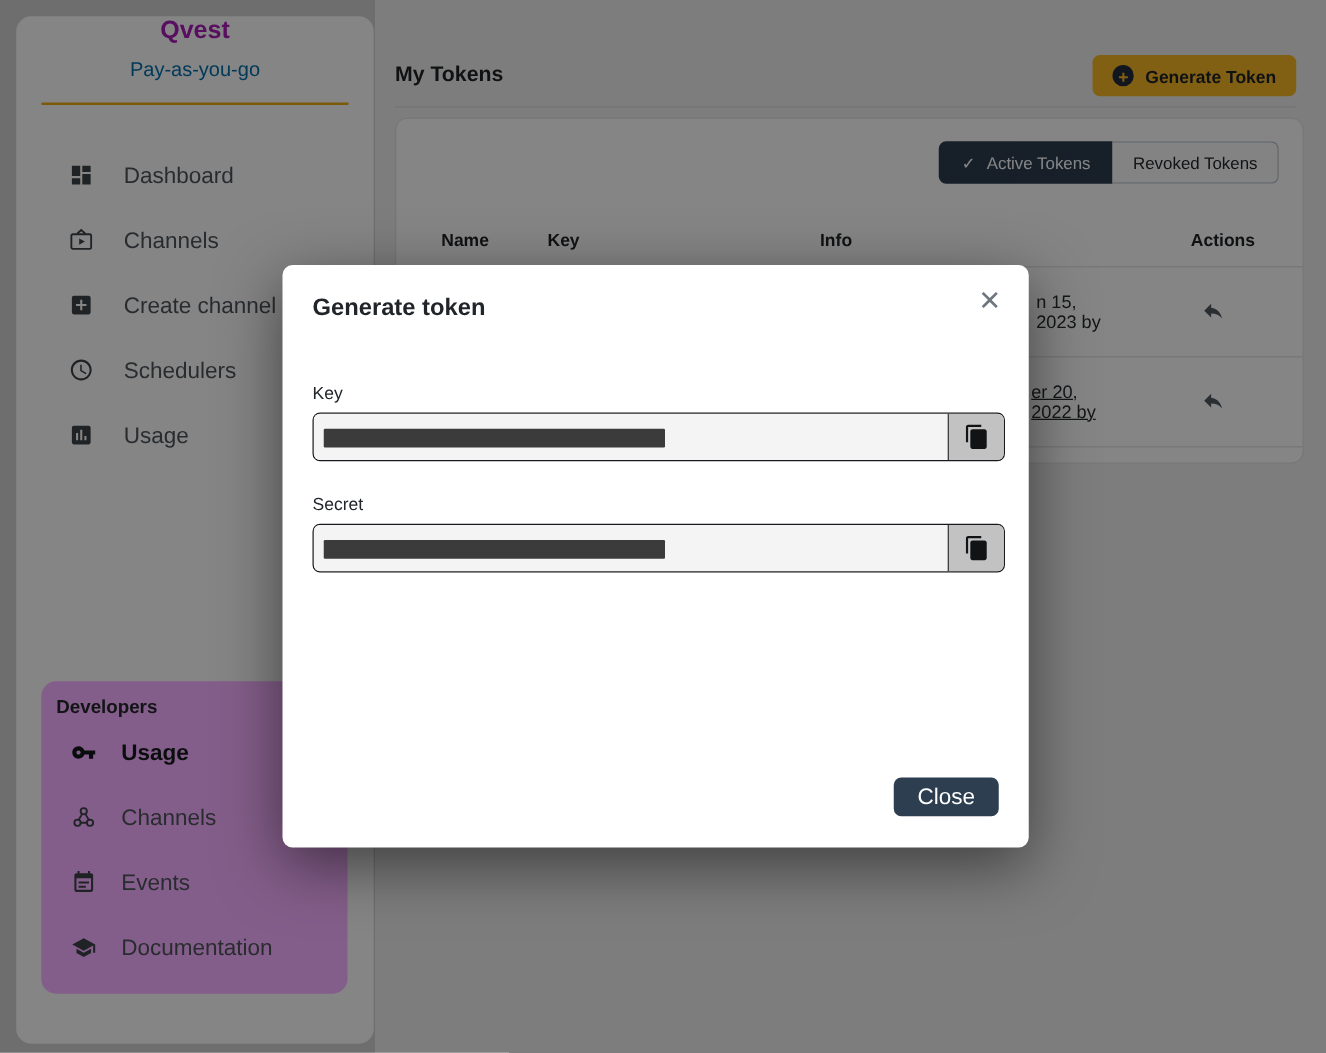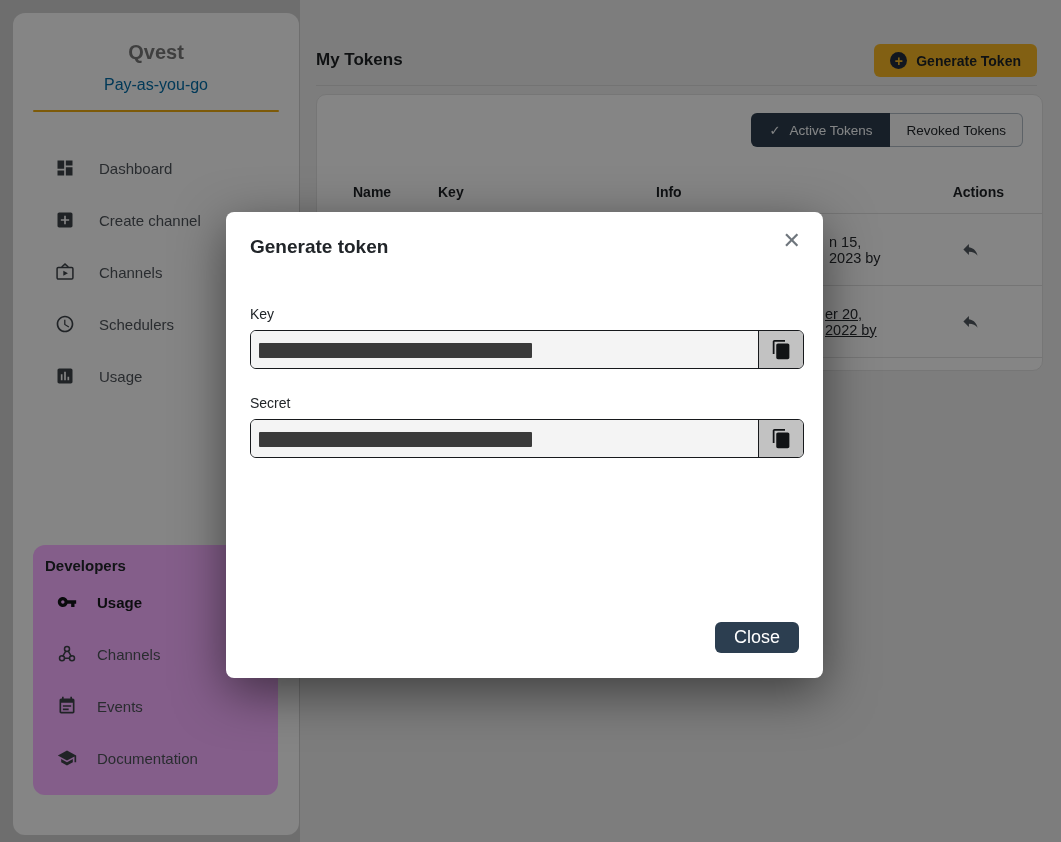--- a/index.html
+++ b/index.html
@@ -11,27 +11,27 @@
     overflow:hidden;
     color:#212529;
   }
   svg { display:block; }
 
   
   .sidebar-panel {
     position:absolute; left:13px; top:13px; width:286px; height:822px;
     background:#f2f2f2; border-radius:12px;
   }
-  .brand-name { margin-top:28px; text-align:center; font-size:20px; font-weight:700; color:#737373; }
+  .brand-name { text-align:center; font-size:20px; font-weight:700; color:#a21caf; }
   .brand-plan { margin-top:12px; text-align:center; font-size:16px; color:#0369a1; }
   .brand-rule { margin:16px 20px 0 20px; height:2px; background:#e3a512; border-radius:1px; }
   .nav { margin-top:30px; }
   .nav-item {
     display:flex; align-items:center; height:52px; padding-left:42px; cursor:pointer;
-    color:#4c5157; font-size:15px;
+    color:#4c5157; font-size:18px;
   }
   .nav-item .ic { width:20px; height:20px; margin-right:24px; color:#3b4046; flex:0 0 auto; }
   .dev-card {
     position:absolute; left:33px; top:545px; width:245px; height:250px;
     background:#f0abfc; border-radius:12px; padding-top:8px;
   }
   .dev-heading { padding:4px 0 2px 12px; font-size:15px; font-weight:700; color:#212529; }
   .dev-card .nav-item { padding-left:24px; }
   .dev-card .nav-item .ic { margin-right:20px; }
   .nav-item.active { color:#17191c; font-weight:700; }
@@ -130,35 +130,35 @@
     <div class="nav-item">
       <span class="ic">
         <svg viewBox="0 0 24 24" fill="currentColor">
             <path d="M3 13h8V3H3v10zm0 8h8v-6H3v6zm10 0h8V11h-8v10zm0-18v6h8V3h-8z"></path>
           </svg>
       </span>
       <span>Dashboard</span>
     </div>
     <div class="nav-item">
       <span class="ic">
-        <svg viewBox="0 0 24 24" fill="currentColor">
-            <path d="M19 3H5c-1.1 0-2 .9-2 2v14c0 1.1.9 2 2 2h14c1.1 0 2-.9 2-2V5c0-1.1-.9-2-2-2zm-2 10h-4v4h-2v-4H7v-2h4V7h2v4h4v2z"></path>
-          </svg>
-      </span>
-      <span>Create channel</span>
-    </div>
-    <div class="nav-item">
-      <span class="ic">
         <svg viewBox="0 0 24 24" fill="none" stroke="currentColor" stroke-width="1.8">
             <rect x="2.5" y="6.5" width="19" height="14" rx="1.5"></rect>
             <path d="M8 6 12 2.5 16 6" fill="none"></path>
             <path d="M10 10.5v6l5.5-3z" fill="currentColor" stroke="none"></path>
           </svg>
       </span>
       <span>Channels</span>
+    </div>
+    <div class="nav-item">
+      <span class="ic">
+        <svg viewBox="0 0 24 24" fill="currentColor">
+            <path d="M19 3H5c-1.1 0-2 .9-2 2v14c0 1.1.9 2 2 2h14c1.1 0 2-.9 2-2V5c0-1.1-.9-2-2-2zm-2 10h-4v4h-2v-4H7v-2h4V7h2v4h4v2z"></path>
+          </svg>
+      </span>
+      <span>Create channel</span>
     </div>
     <div class="nav-item">
       <span class="ic">
         <svg viewBox="0 0 24 24" fill="currentColor">
             <path d="M11.99 2C6.47 2 2 6.48 2 12s4.47 10 9.99 10C17.52 22 22 17.52 22 12S17.52 2 11.99 2zM12 20c-4.42 0-8-3.58-8-8s3.58-8 8-8 8 3.58 8 8-3.58 8-8 8zm.5-13H11v6l5.25 3.15.75-1.23-4.5-2.67z"></path>
           </svg>
       </span>
       <span>Schedulers</span>
     </div>
     <div class="nav-item">

